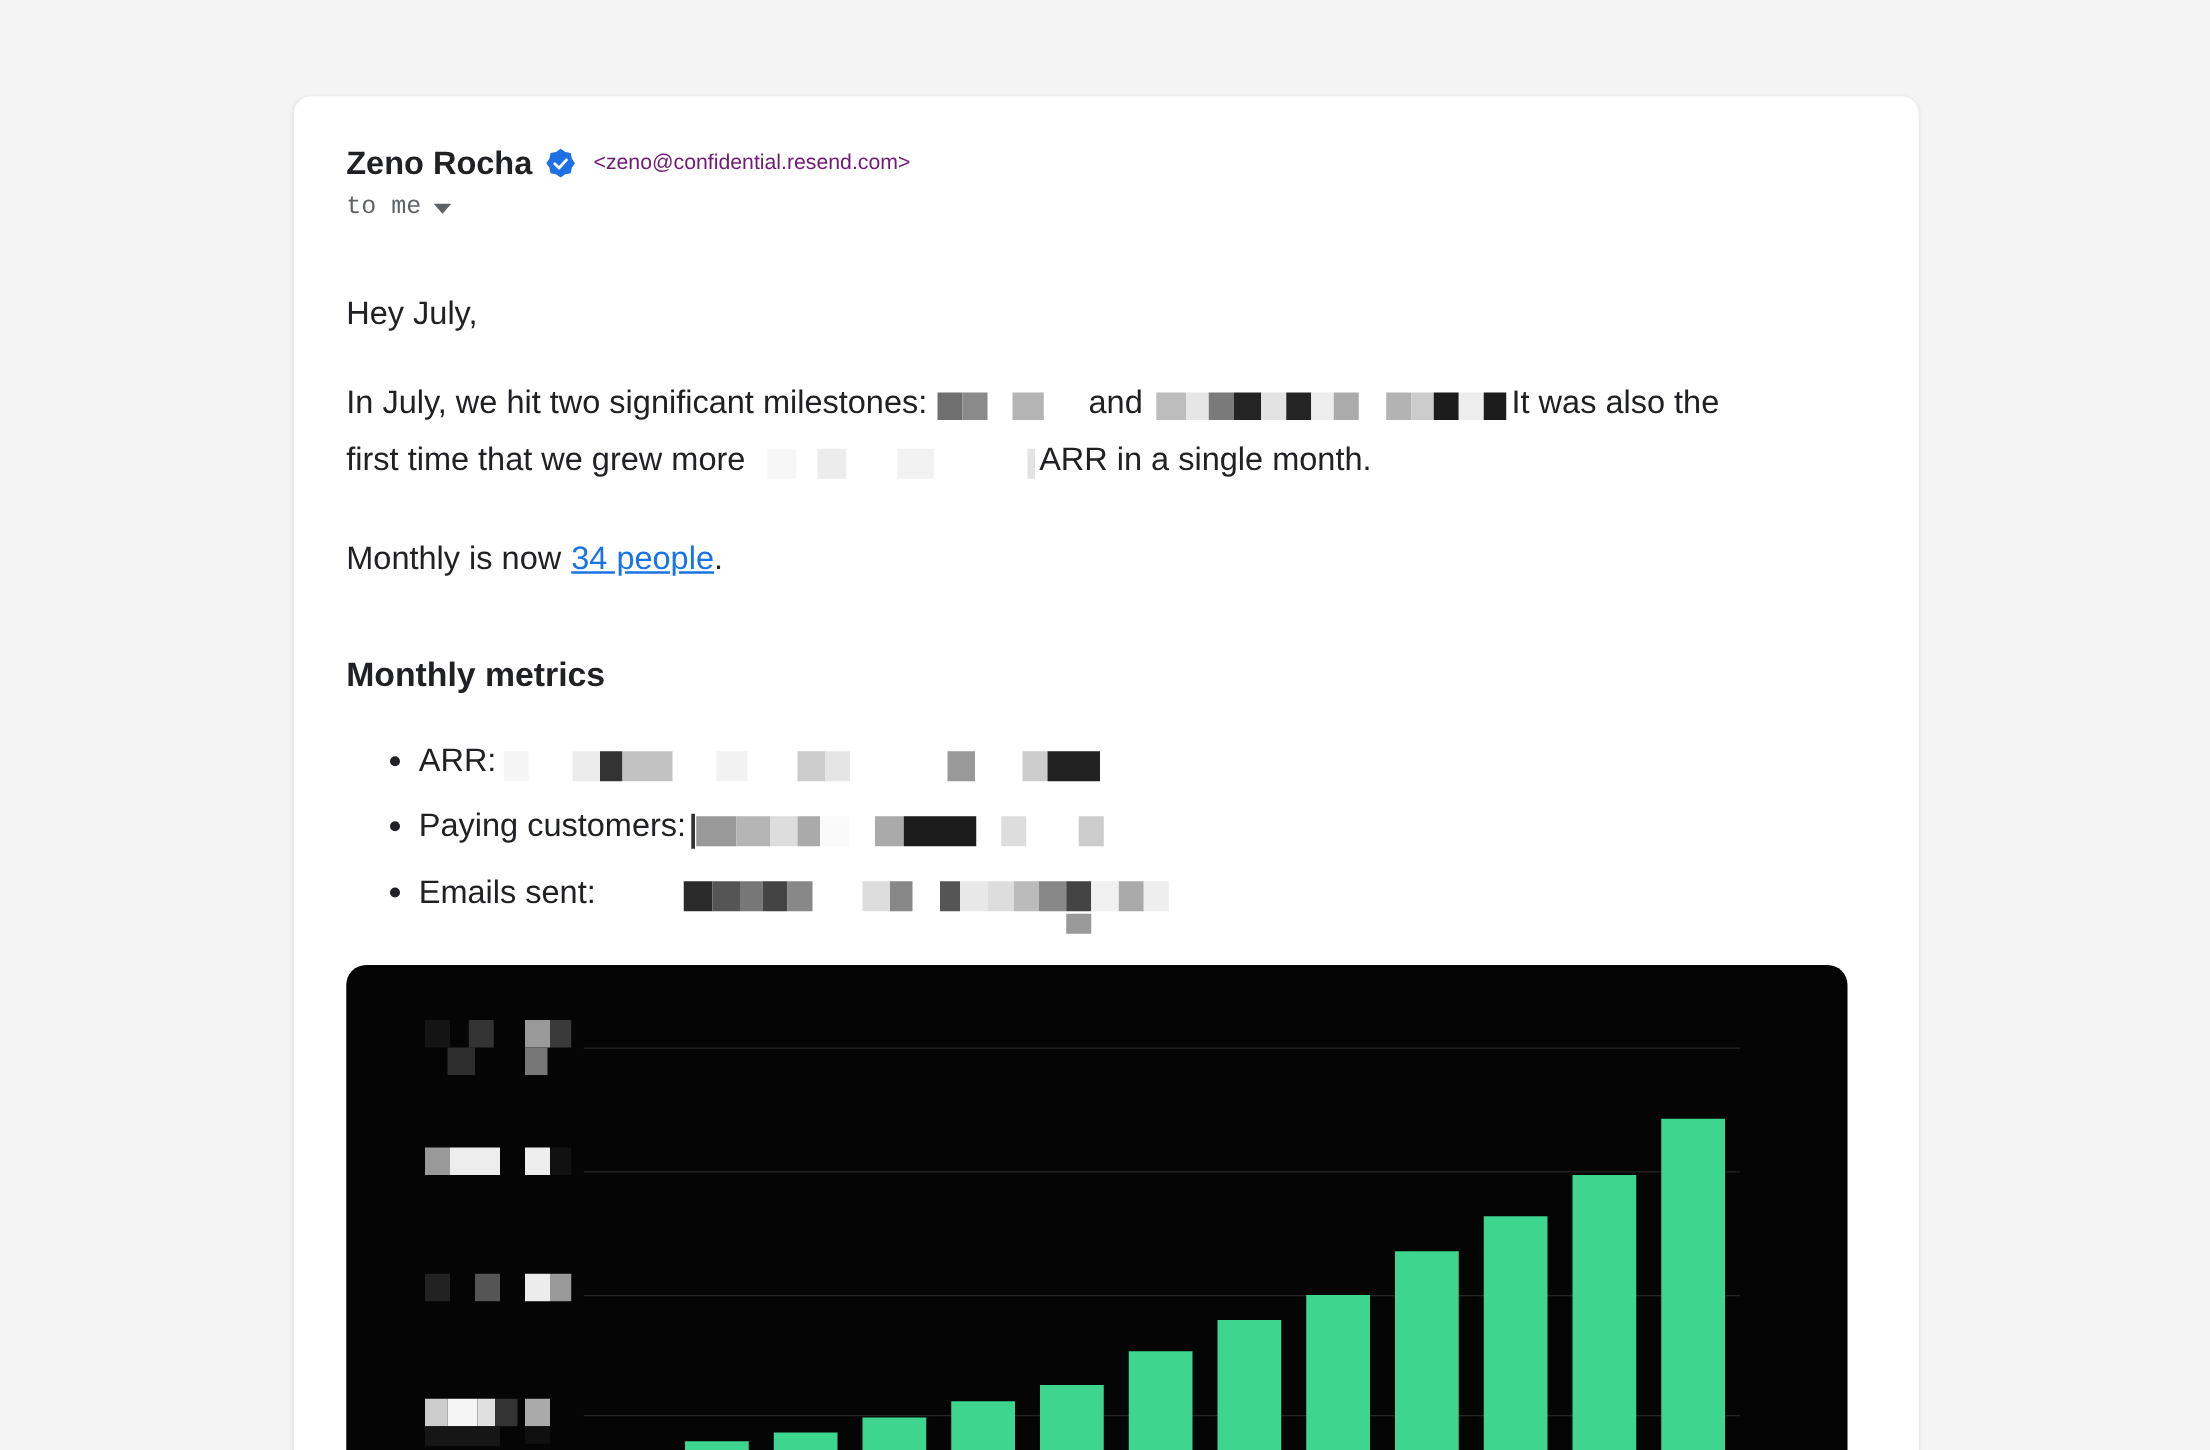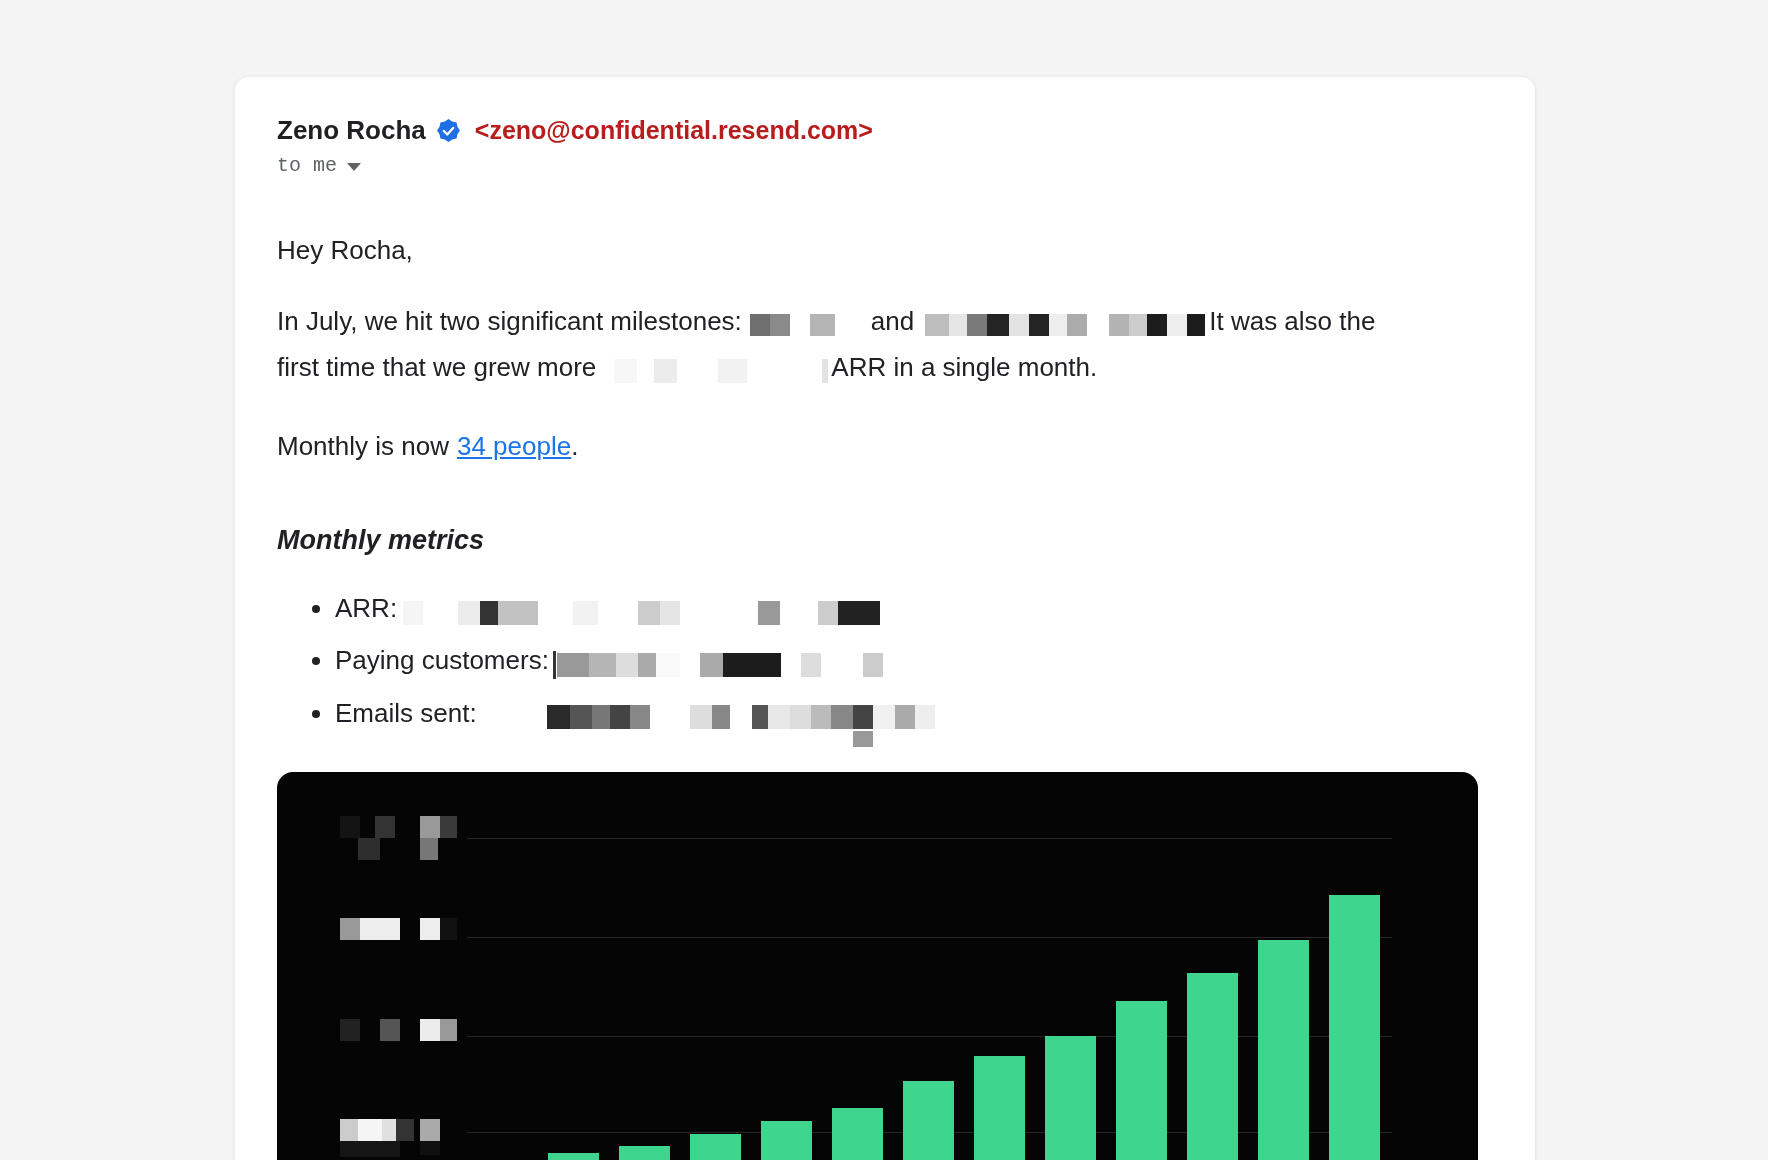--- a/index.html
+++ b/index.html
@@ -12,35 +12,35 @@
   .card{
     position:absolute;left:235px;top:77px;width:1300px;height:1400px;
     background:#ffffff;border-radius:14px;
     box-shadow:0 1px 4px rgba(0,0,0,0.10);
     box-sizing:border-box;padding:40px 42px 0 42px;
   }
   
   .hdr-row{display:flex;align-items:center;line-height:26px;}
   .sender-name{font-size:26px;font-weight:700;color:#202124;}
   .badge{width:25px;height:25px;margin-left:10px;flex:0 0 auto;}
-  .sender-email{font-size:25px;color:#b91c1c;margin-left:14px;font-weight:bold;}
+  .sender-email{font-size:17px;color:#701a75;margin-left:14px;}
   .to-row{display:flex;align-items:center;margin-top:10px;height:24px;font-family:Liberation Mono, monospace;}
   .to-label{font-size:20px;color:#5f6368;}
   .chev{width:0;height:0;border-left:7px solid transparent;border-right:7px solid transparent;
         border-top:8px solid #5f6368;margin-left:10px;margin-top:3px;}
   
   .greeting{margin-top:56px;font-size:26px;line-height:34px;}
   .para{margin-top:32px;font-size:26px;line-height:44px;}
   .pline{white-space:nowrap;}
   .m14{margin-right:8px;} .m36{margin-right:36px;}
   .m11{margin-right:11px;} .m4{margin-right:4px;} .m18{margin-right:18px;} .m3{margin-right:3px;}
   .team-line{margin-top:38px;font-size:26px;line-height:34px;}
   .team-line .ws{margin-right:8px;}
   a.link{text-decoration:underline;cursor:pointer;}
-  .metrics-heading{margin-top:60px;font-size:27px;font-weight:700;line-height:34px;font-style:italic;}
+  .metrics-heading{margin-top:60px;font-size:27px;font-weight:700;line-height:34px;}
   ul.metrics{margin:26px 0 0 0;padding:0 0 0 58px;list-style:disc;}
   ul.metrics li{font-size:26px;line-height:34px;padding:8px 0;}
   .mosaic{display:inline-block;vertical-align:middle;}
   .ml6{margin-left:6px;} .ml4{margin-left:4px;} .ml70{margin-left:70px;}
   
   .chart-panel{
     position:relative;margin-top:32px;width:1201px;height:470px;
     border-radius:16px 16px 0 0;overflow:hidden;
   }
   .gridline{position:absolute;height:1px;}
@@ -58,21 +58,21 @@
       <polygon fill="#1f6fe5" points="23,12 20.59,15.56 19.78,19.78 15.56,20.59 12,23 8.44,20.59 4.22,19.78 3.41,15.56 1,12 3.41,8.44 4.22,4.22 8.44,3.41 12,1 15.56,3.41 19.78,4.22 20.59,8.44"></polygon>
       <polyline points="7.5,12.5 10.8,15.8 16.5,9.5" fill="none" stroke="#ffffff" stroke-width="2.2" stroke-linecap="round" stroke-linejoin="round"></polyline>
     </svg>
     <span class="sender-email">&lt;zeno@confidential.resend.com&gt;</span>
   </div>
   <div class="to-row">
     <span class="to-label">to me</span>
     <span class="chev"></span>
   </div>
 
-  <div class="greeting">Hey Rocha,</div>
+  <div class="greeting">Hey July,</div>
 
   <div class="para">
     <div class="pline">
       <span class="m14">In July, we hit two significant milestones:</span><span class="mosaic m36"><span style="display: inline-block; vertical-align: middle; width: 20px; height: 22px; background: rgb(111, 111, 111); margin-left: 0px;"></span><span style="display: inline-block; vertical-align: middle; width: 20px; height: 22px; background: rgb(138, 138, 138); margin-left: 0px;"></span><span style="display: inline-block; vertical-align: middle; width: 25px; height: 22px; background: rgb(180, 180, 180); margin-left: 20px;"></span></span><span class="m11">and</span><span class="mosaic m4"><span style="display: inline-block; vertical-align: middle; width: 24px; height: 22px; background: rgb(189, 189, 189); margin-left: 0px;"></span><span style="display: inline-block; vertical-align: middle; width: 18px; height: 22px; background: rgb(230, 230, 230); margin-left: 0px;"></span><span style="display: inline-block; vertical-align: middle; width: 20px; height: 22px; background: rgb(122, 122, 122); margin-left: 0px;"></span><span style="display: inline-block; vertical-align: middle; width: 22px; height: 22px; background: rgb(36, 36, 36); margin-left: 0px;"></span><span style="display: inline-block; vertical-align: middle; width: 20px; height: 22px; background: rgb(227, 227, 227); margin-left: 0px;"></span><span style="display: inline-block; vertical-align: middle; width: 20px; height: 22px; background: rgb(36, 36, 36); margin-left: 0px;"></span><span style="display: inline-block; vertical-align: middle; width: 18px; height: 22px; background: rgb(237, 237, 237); margin-left: 0px;"></span><span style="display: inline-block; vertical-align: middle; width: 20px; height: 22px; background: rgb(171, 171, 171); margin-left: 0px;"></span><span style="display: inline-block; vertical-align: middle; width: 20px; height: 22px; background: rgb(179, 179, 179); margin-left: 22px;"></span><span style="display: inline-block; vertical-align: middle; width: 18px; height: 22px; background: rgb(204, 204, 204); margin-left: 0px;"></span><span style="display: inline-block; vertical-align: middle; width: 20px; height: 22px; background: rgb(28, 28, 28); margin-left: 0px;"></span><span style="display: inline-block; vertical-align: middle; width: 20px; height: 22px; background: rgb(237, 237, 237); margin-left: 0px;"></span><span style="display: inline-block; vertical-align: middle; width: 18px; height: 22px; background: rgb(28, 28, 28); margin-left: 0px;"></span></span><span>It was also the</span>
     </div>
     <div class="pline">
       <span class="m18">first time that we grew more</span><span class="mosaic m3"><span style="display: inline-block; vertical-align: middle; width: 23px; height: 24px; background: rgb(247, 247, 247); margin-left: 0px;"></span><span style="display: inline-block; vertical-align: middle; width: 23px; height: 24px; background: rgb(236, 236, 236); margin-left: 17px;"></span><span style="display: inline-block; vertical-align: middle; width: 29px; height: 24px; background: rgb(242, 242, 242); margin-left: 41px;"></span><span style="display: inline-block; vertical-align: middle; width: 6px; height: 24px; background: rgb(227, 227, 227); margin-left: 75px;"></span></span><span>ARR in a single month.</span>
     </div>
   </div>
 

